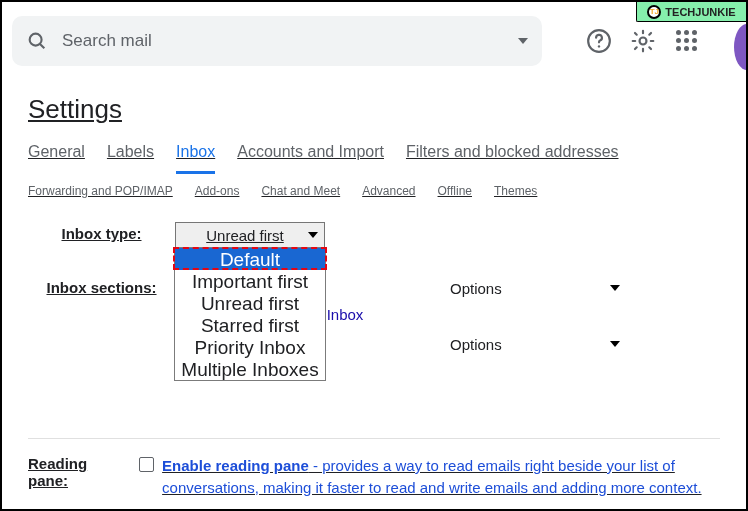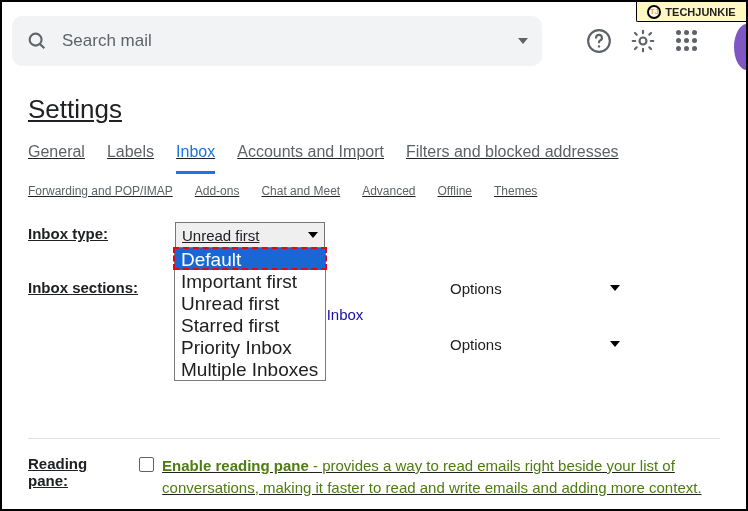--- a/index.html
+++ b/index.html
@@ -1,20 +1,20 @@
 <!DOCTYPE html>
 <html><head>
 <meta charset="utf-8">
 <style>
   * { box-sizing: border-box; }
   html, body { margin:0; padding:0; font-family: Arial, Helvetica, sans-serif; background:#fff; color:#202124; }
   .frame { width:748px; height:511px; border:2px solid #000; position:relative; overflow:hidden; }
 
   
-  .watermark { position:absolute; top:0; right:0; width:110px; height:20px; background:#fef9c3; border:1px solid #000; border-top:0; border-right:0; border-radius:0 0 0 2px; font-size:11px; font-weight:700; display:flex; align-items:center; justify-content:center; gap:4px; font-family:Arial,sans-serif; color:#222; }
+  .watermark { position:absolute; top:0; right:0; width:110px; height:20px; background:#86efac; border:1px solid #000; border-top:0; border-right:0; border-radius:0 0 0 2px; font-size:11px; font-weight:700; display:flex; align-items:center; justify-content:center; gap:4px; font-family:Arial,sans-serif; color:#222; }
   .watermark .wm-icon { width:14px; height:14px; border-radius:50%; background:#fff; border:2px solid #000; position:relative; display:flex; align-items:center; justify-content:center; font-size:8px; color:#f5a623; font-weight:900; }
   .watermark .wm-icon::before { content:""; position:absolute; inset:1px; border-radius:50%; background:#f5a623; z-index:-1; }
 
   
   .topbar { display:flex; align-items:center; padding:14px 10px 10px 10px; gap:26px; }
   .searchbox { flex:0 0 auto; width:530px; height:50px; background:#f1f3f4; border-radius:10px; display:flex; align-items:center; padding:0 14px; gap:14px; }
   .searchbox .search-icon svg { display:block; }
   .searchbox .placeholder { color:#5f6368; font-size:17px; flex:1; }
   .searchbox .caret { width:0; height:0; border-left:5px solid transparent; border-right:5px solid transparent; border-top:6px solid #5f6368; }
   .topicons { display:flex; align-items:center; gap:18px; margin-left:18px; }
@@ -29,21 +29,21 @@
   h1.settings-title { font-size:26px; font-weight:400; margin:10px 0 18px 0; font-family:'Product Sans',Arial,sans-serif; letter-spacing:0; }
 
   .tabs-row { display:flex; flex-wrap:wrap; gap:20px 22px; font-size:16px; color:#5f6368; margin-bottom:8px; }
   .tabs-row .tab { padding-bottom:10px; cursor:pointer; font-weight:500; }
   .tabs-row .tab.active { color:#1a73e8; border-bottom:3px solid #1a73e8; }
 
   .tabs-row2 { display:flex; flex-wrap:wrap; gap:20px 22px; font-size:12px; color:#5f6368; margin-top:10px; margin-bottom:22px; }
   .tabs-row2 .tab { cursor:pointer; font-weight:500; }
 
   .settings-body { font-size:15px; }
-  .row { display:flex; align-items:flex-start; padding:2px 0; position:relative; }
+  .row { display:flex; align-items:flex-start; padding:2px 0; position:relative;text-align:center; }
   .row-label { width:147px; font-weight:700; color:#202124; padding-top:3px; }
   .row-content { flex:1; position:relative; }
 
   .select-box { position:relative; width:150px; height:26px; border:1px solid #767676; background:#efefef; display:flex; align-items:center; padding:0 6px; font-size:15px; cursor:pointer; }
   .select-box .sel-text { flex:1; }
   .select-box .sel-caret { width:0; height:0; border-left:5px solid transparent; border-right:5px solid transparent; border-top:6px solid #000; }
 
   .dropdown-list { position:absolute; top:25px; left:-1px; width:152px; background:#fff; border:1px solid #7b7b7b; z-index:50; }
   .dropdown-list .opt { padding:1px 6px 0 6px; font-size:19px; height:22px; line-height:21px; cursor:pointer; }
   .dropdown-list .opt.hl { background:#1967d2; color:#fff; }
@@ -55,21 +55,21 @@
   .options-row .caret2 { width:0; height:0; border-left:5px solid transparent; border-right:5px solid transparent; border-top:6px solid #000; }
 
   .customlink { color:#1a0dab; font-size:15px; cursor:pointer; position:absolute; left:140px; top:84px; }
 
   hr.divider { border:0; border-top:1px solid #e0e0e0; margin:140px 0 0 0; }
 
   .readingpane-row { display:flex; align-items:flex-start; margin-top:16px;gap:32px; }
   .readingpane-row .row-label { padding-top:0; }
   .rp-content { display:flex; align-items:flex-start; gap:8px; }
   .rp-checkbox { width:15px; height:15px; border:1.5px solid #5f6368; border-radius:2px; margin-top:2px; flex:0 0 auto; cursor:pointer; }
-  .rp-text { font-size:15px; color:#4d7c0f; line-height:1.45; }
+  .rp-text { font-size:15px; color:#1d4ed8; line-height:1.45; }
   .rp-text b { font-weight:700; }
 </style>
 </head>
 <body>
 
 <div class="frame">
 
   <div class="watermark">
     <span class="wm-icon">TJ</span>
     <span>TECHJUNKIE</span>

